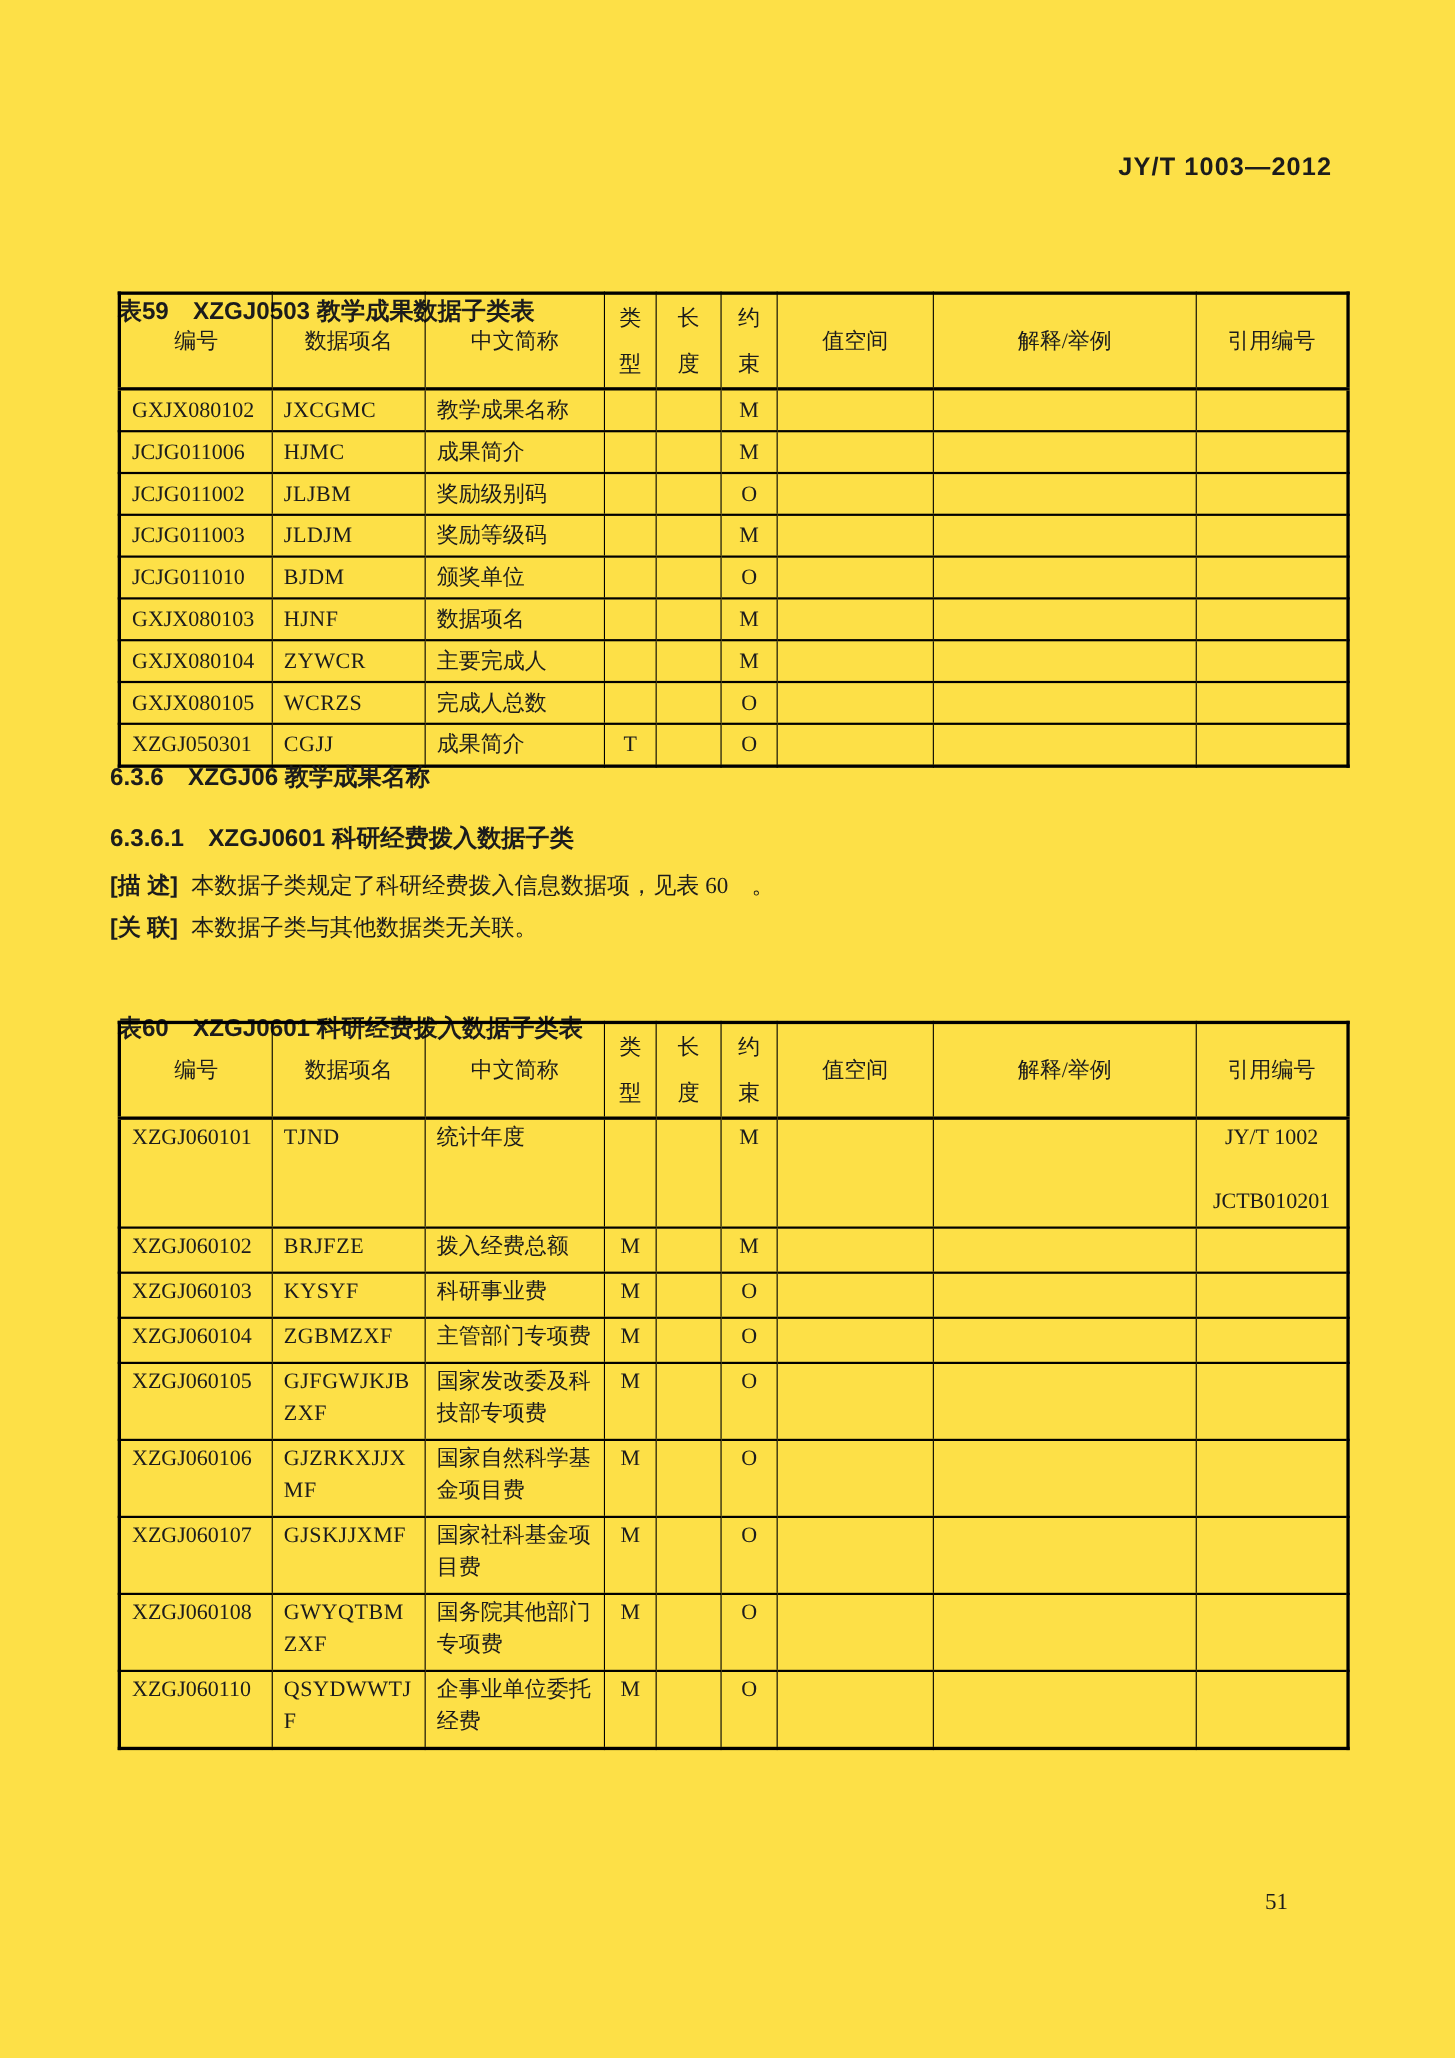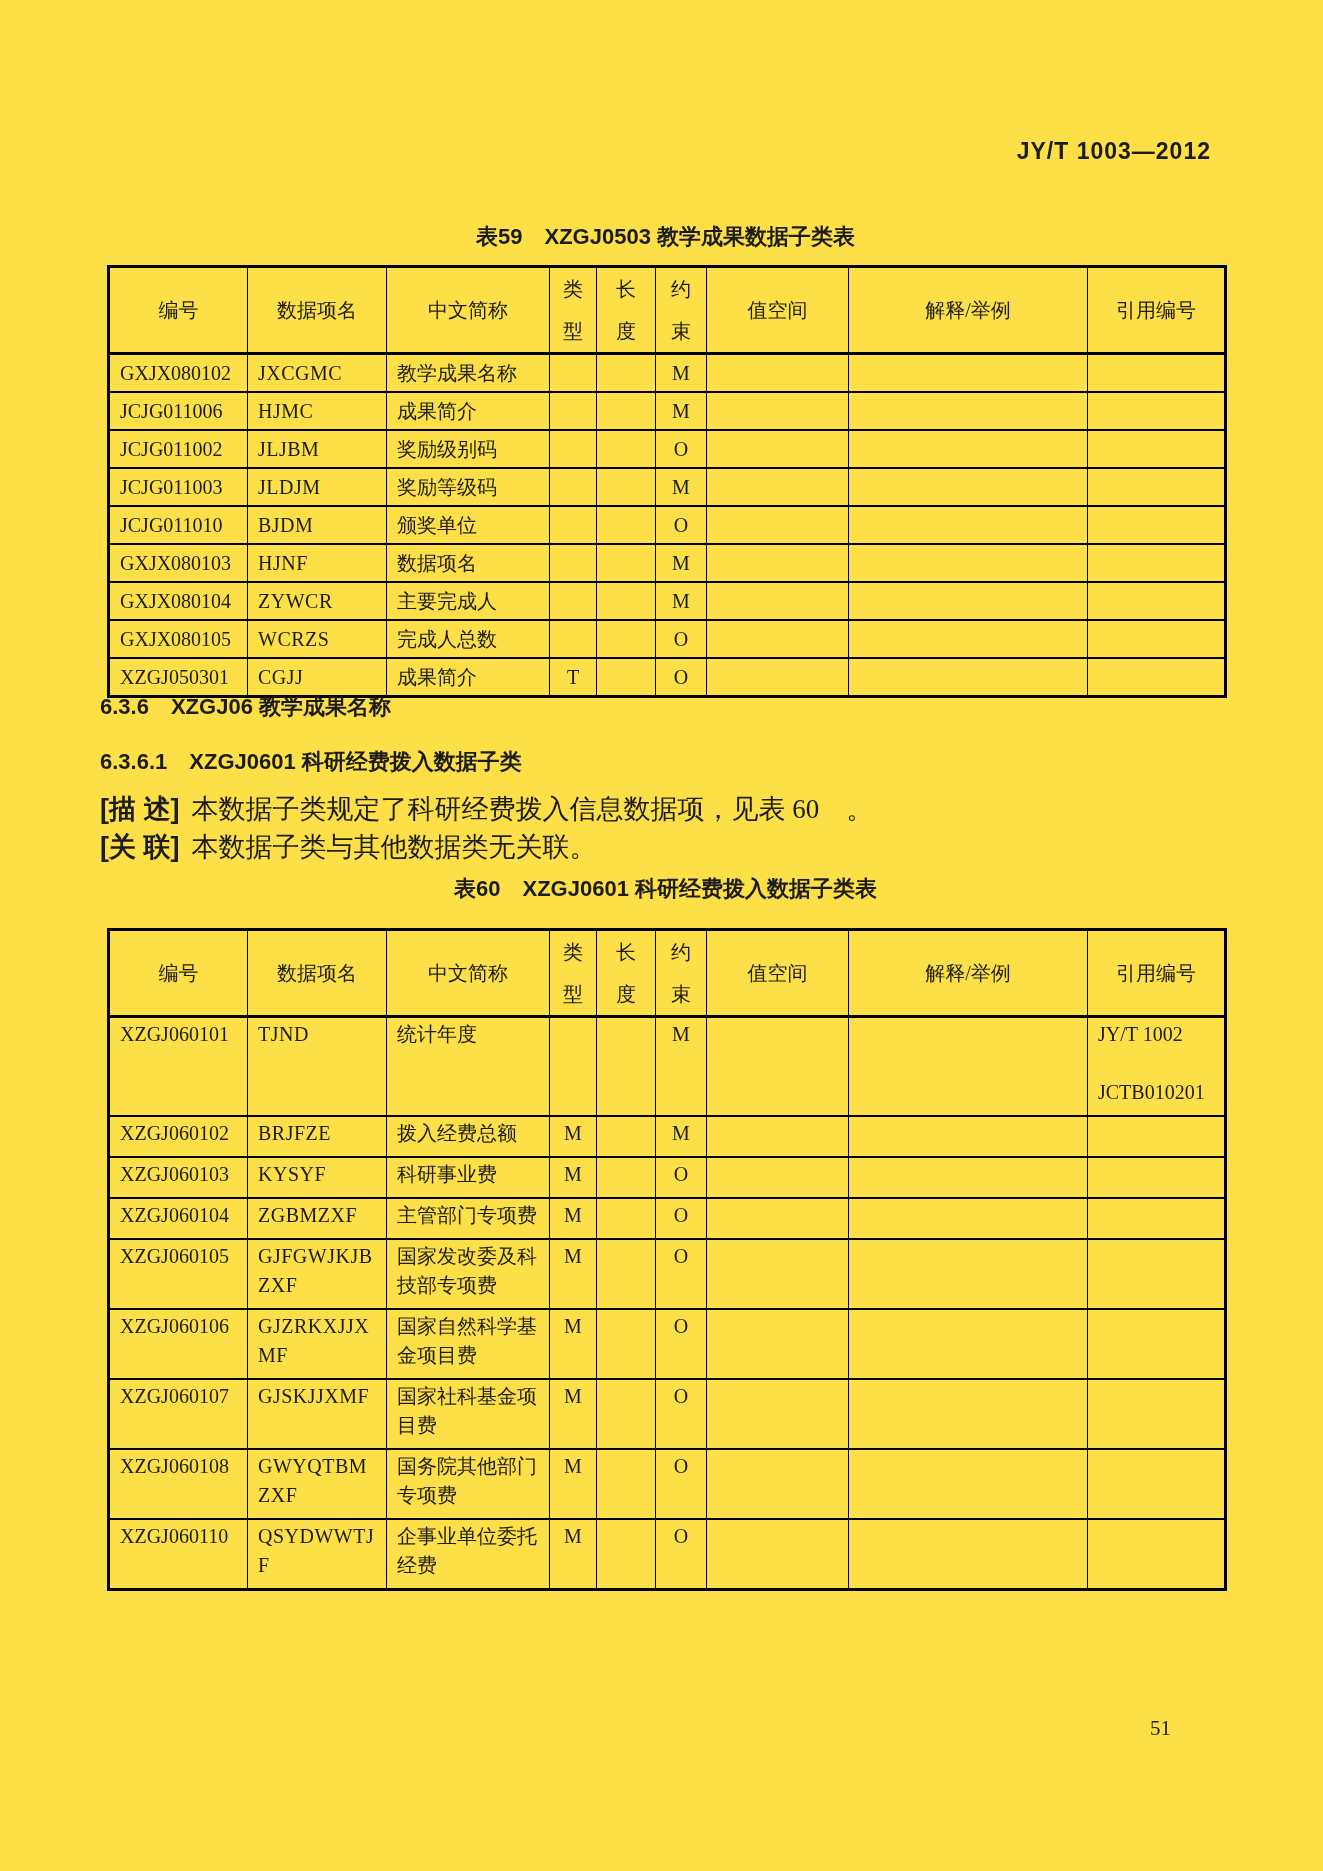--- a/index.html
+++ b/index.html
@@ -11,23 +11,22 @@
     font-family:"Liberation Serif","DejaVu Serif",serif;
     overflow:hidden;
   }
   .doc-number{
     position:absolute;top:138px;right:112px;
     font-family:"Liberation Sans","DejaVu Sans",sans-serif;
     font-weight:bold;font-size:23px;letter-spacing:1px;
   }
   .tbl-title{
     position:absolute;left:107px;width:1117px;
-    text-align:center;
     font-family:"Liberation Sans","DejaVu Sans",sans-serif;
-    font-weight:bold;font-size:22px;
+    font-weight:bold;font-size:22px;margin-top:46px;
   }
   .t59-title{top:222px;}
   .t60-title{top:874px;}
   .data-table{
     position:absolute;left:107px;width:1117px;
     border-collapse:collapse;table-layout:fixed;
     border:3px solid #000;
     font-size:20px;
   }
   .t59{top:265px;}
@@ -52,32 +51,32 @@
     padding:2px 10px 0 10px;
     vertical-align:top;
   }
   .t59 td{height:34px;line-height:32px;}
   .t60 td{line-height:29px;padding-bottom:8px;}
   .t60 tbody tr:first-child td{height:66px;}
   .data-table td.col-1{word-break:break-all;letter-spacing:0.5px;}
   .data-table td.col-3,.data-table td.col-4,.data-table td.col-5{
     text-align:center;padding-left:2px;padding-right:2px;
   }
-  .data-table td.col-8{white-space:pre-wrap;}
+  .data-table td.col-8{white-space:pre-wrap;text-align:center;}
   .sec-heading{
     position:absolute;left:100px;
     font-family:"Liberation Sans","DejaVu Sans",sans-serif;
     font-weight:bold;font-size:22px;
     white-space:pre;
   }
   .h-636{top:692px;}
   .h-6361{top:747px;}
   .body-para{
     position:absolute;left:100px;margin:0;
-    font-size:27px;white-space:pre;
+    font-size:21px;white-space:pre;
   }
   .p-desc{top:791px;}
   .p-rel{top:829px;}
   .para-label{
     font-family:"Liberation Sans","DejaVu Sans",sans-serif;
     font-weight:bold;margin-right:12px;
   }
   .page-number{
     position:absolute;top:1716px;left:1150px;
     font-size:21px;

